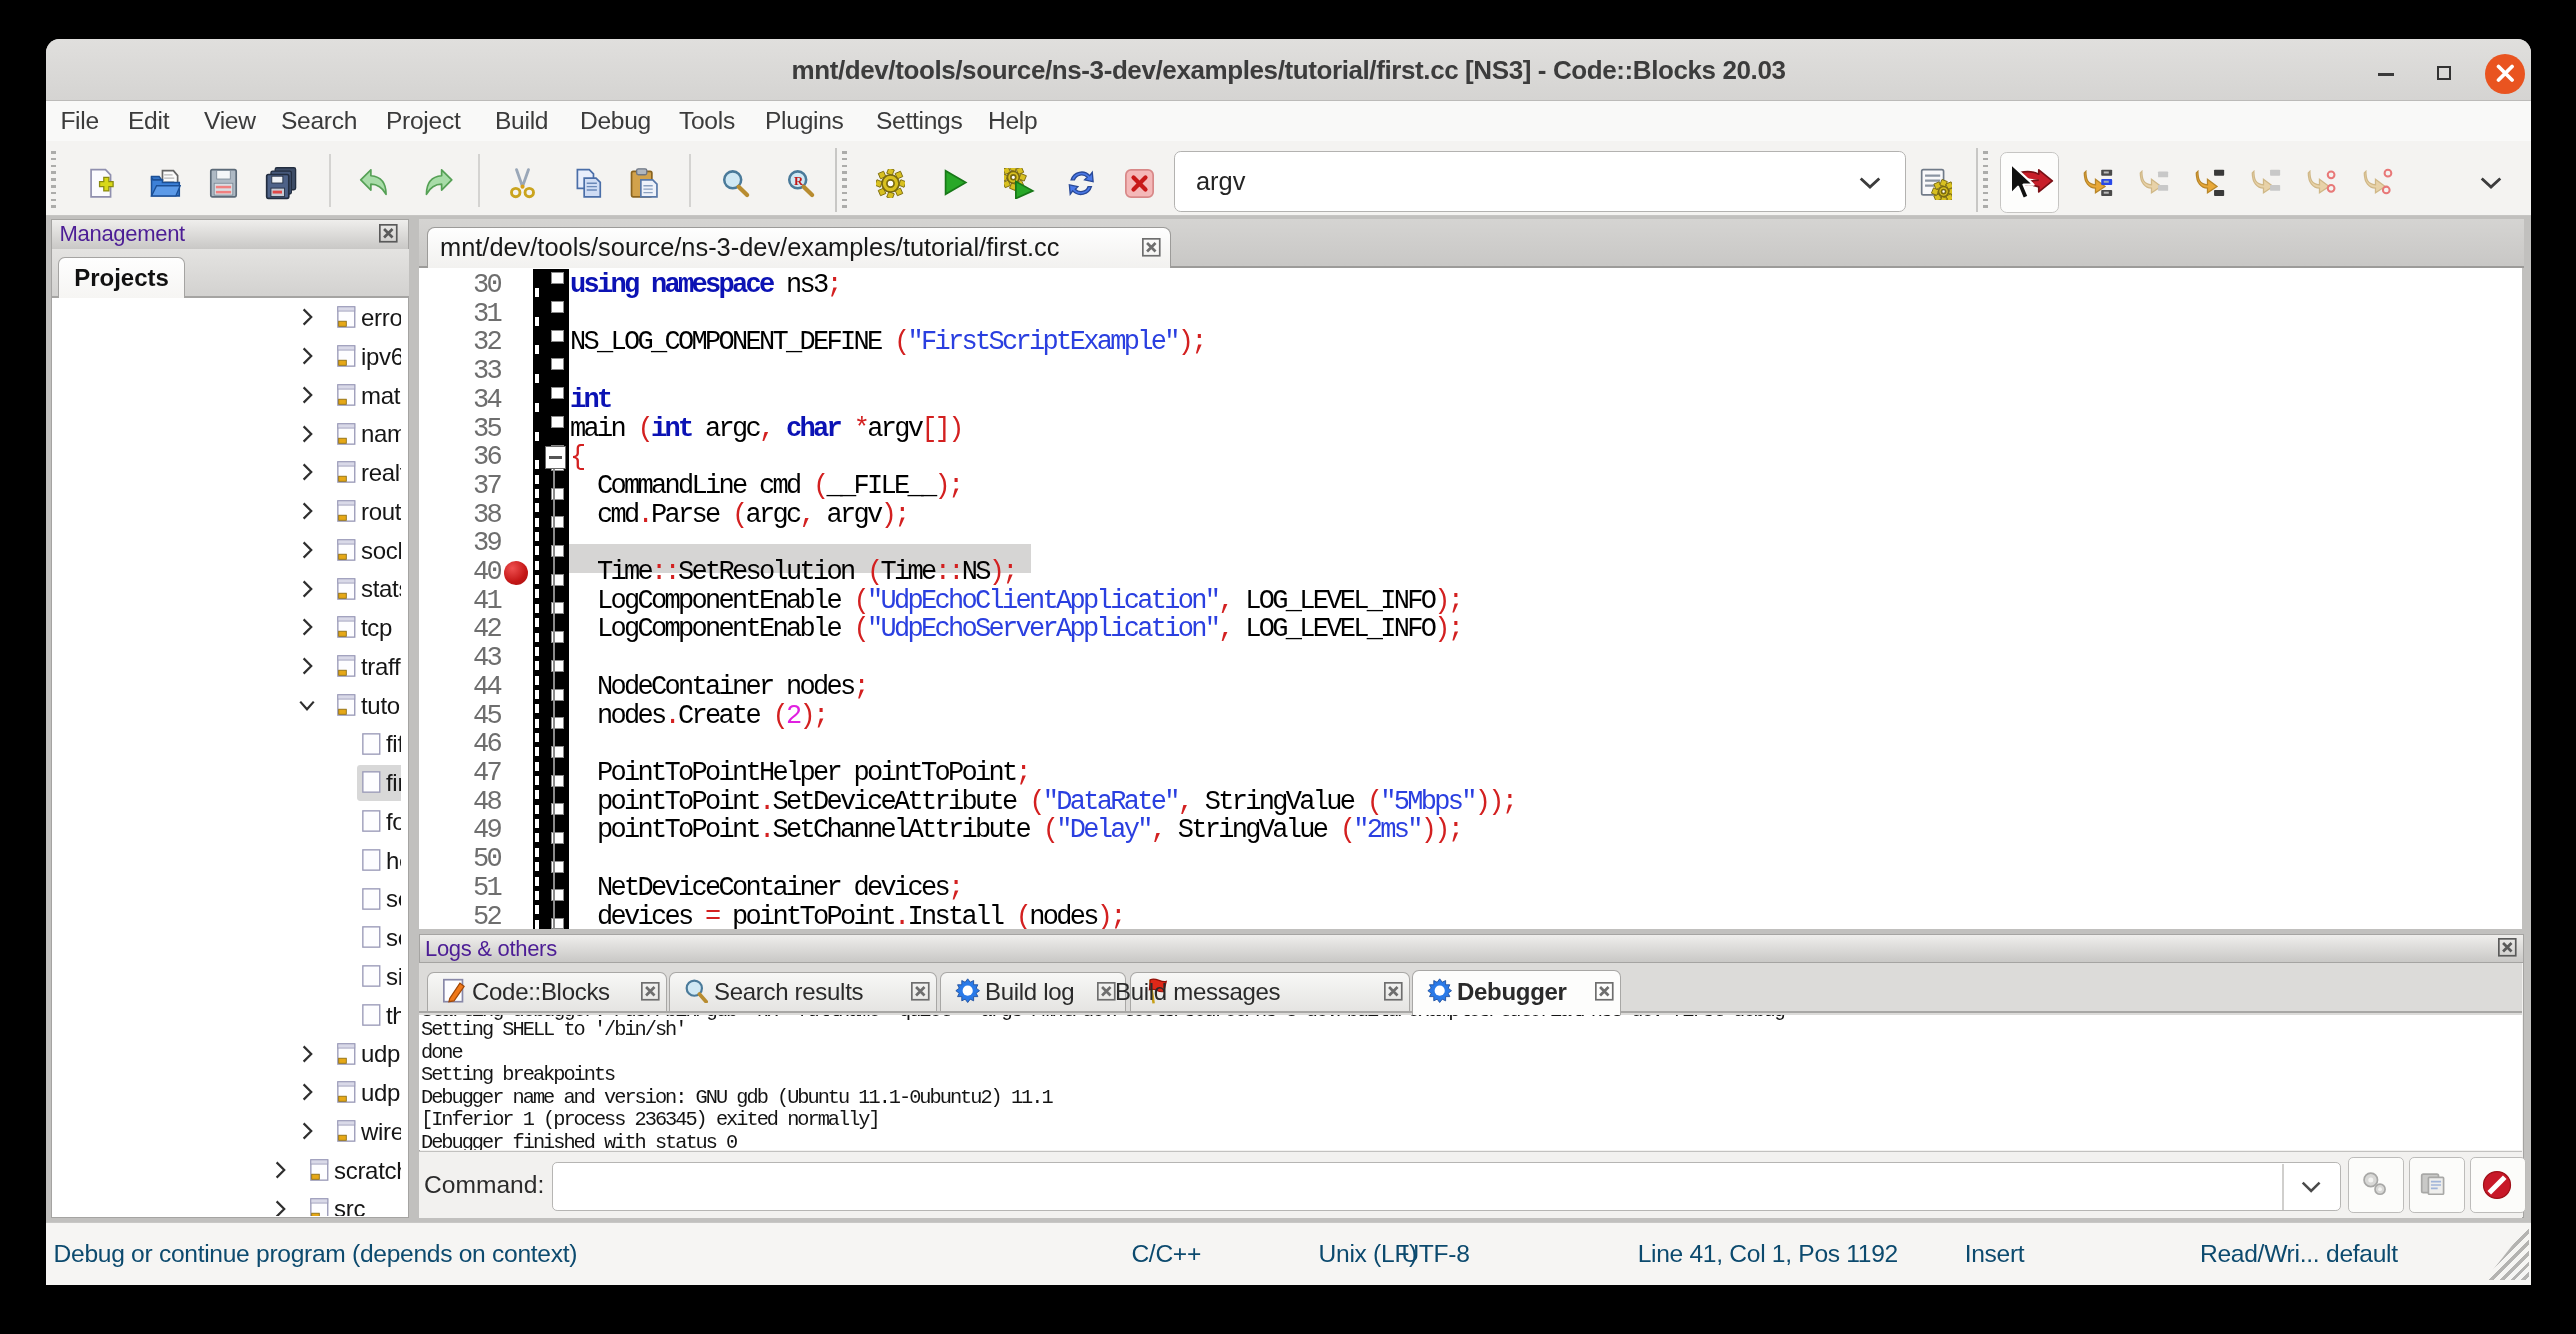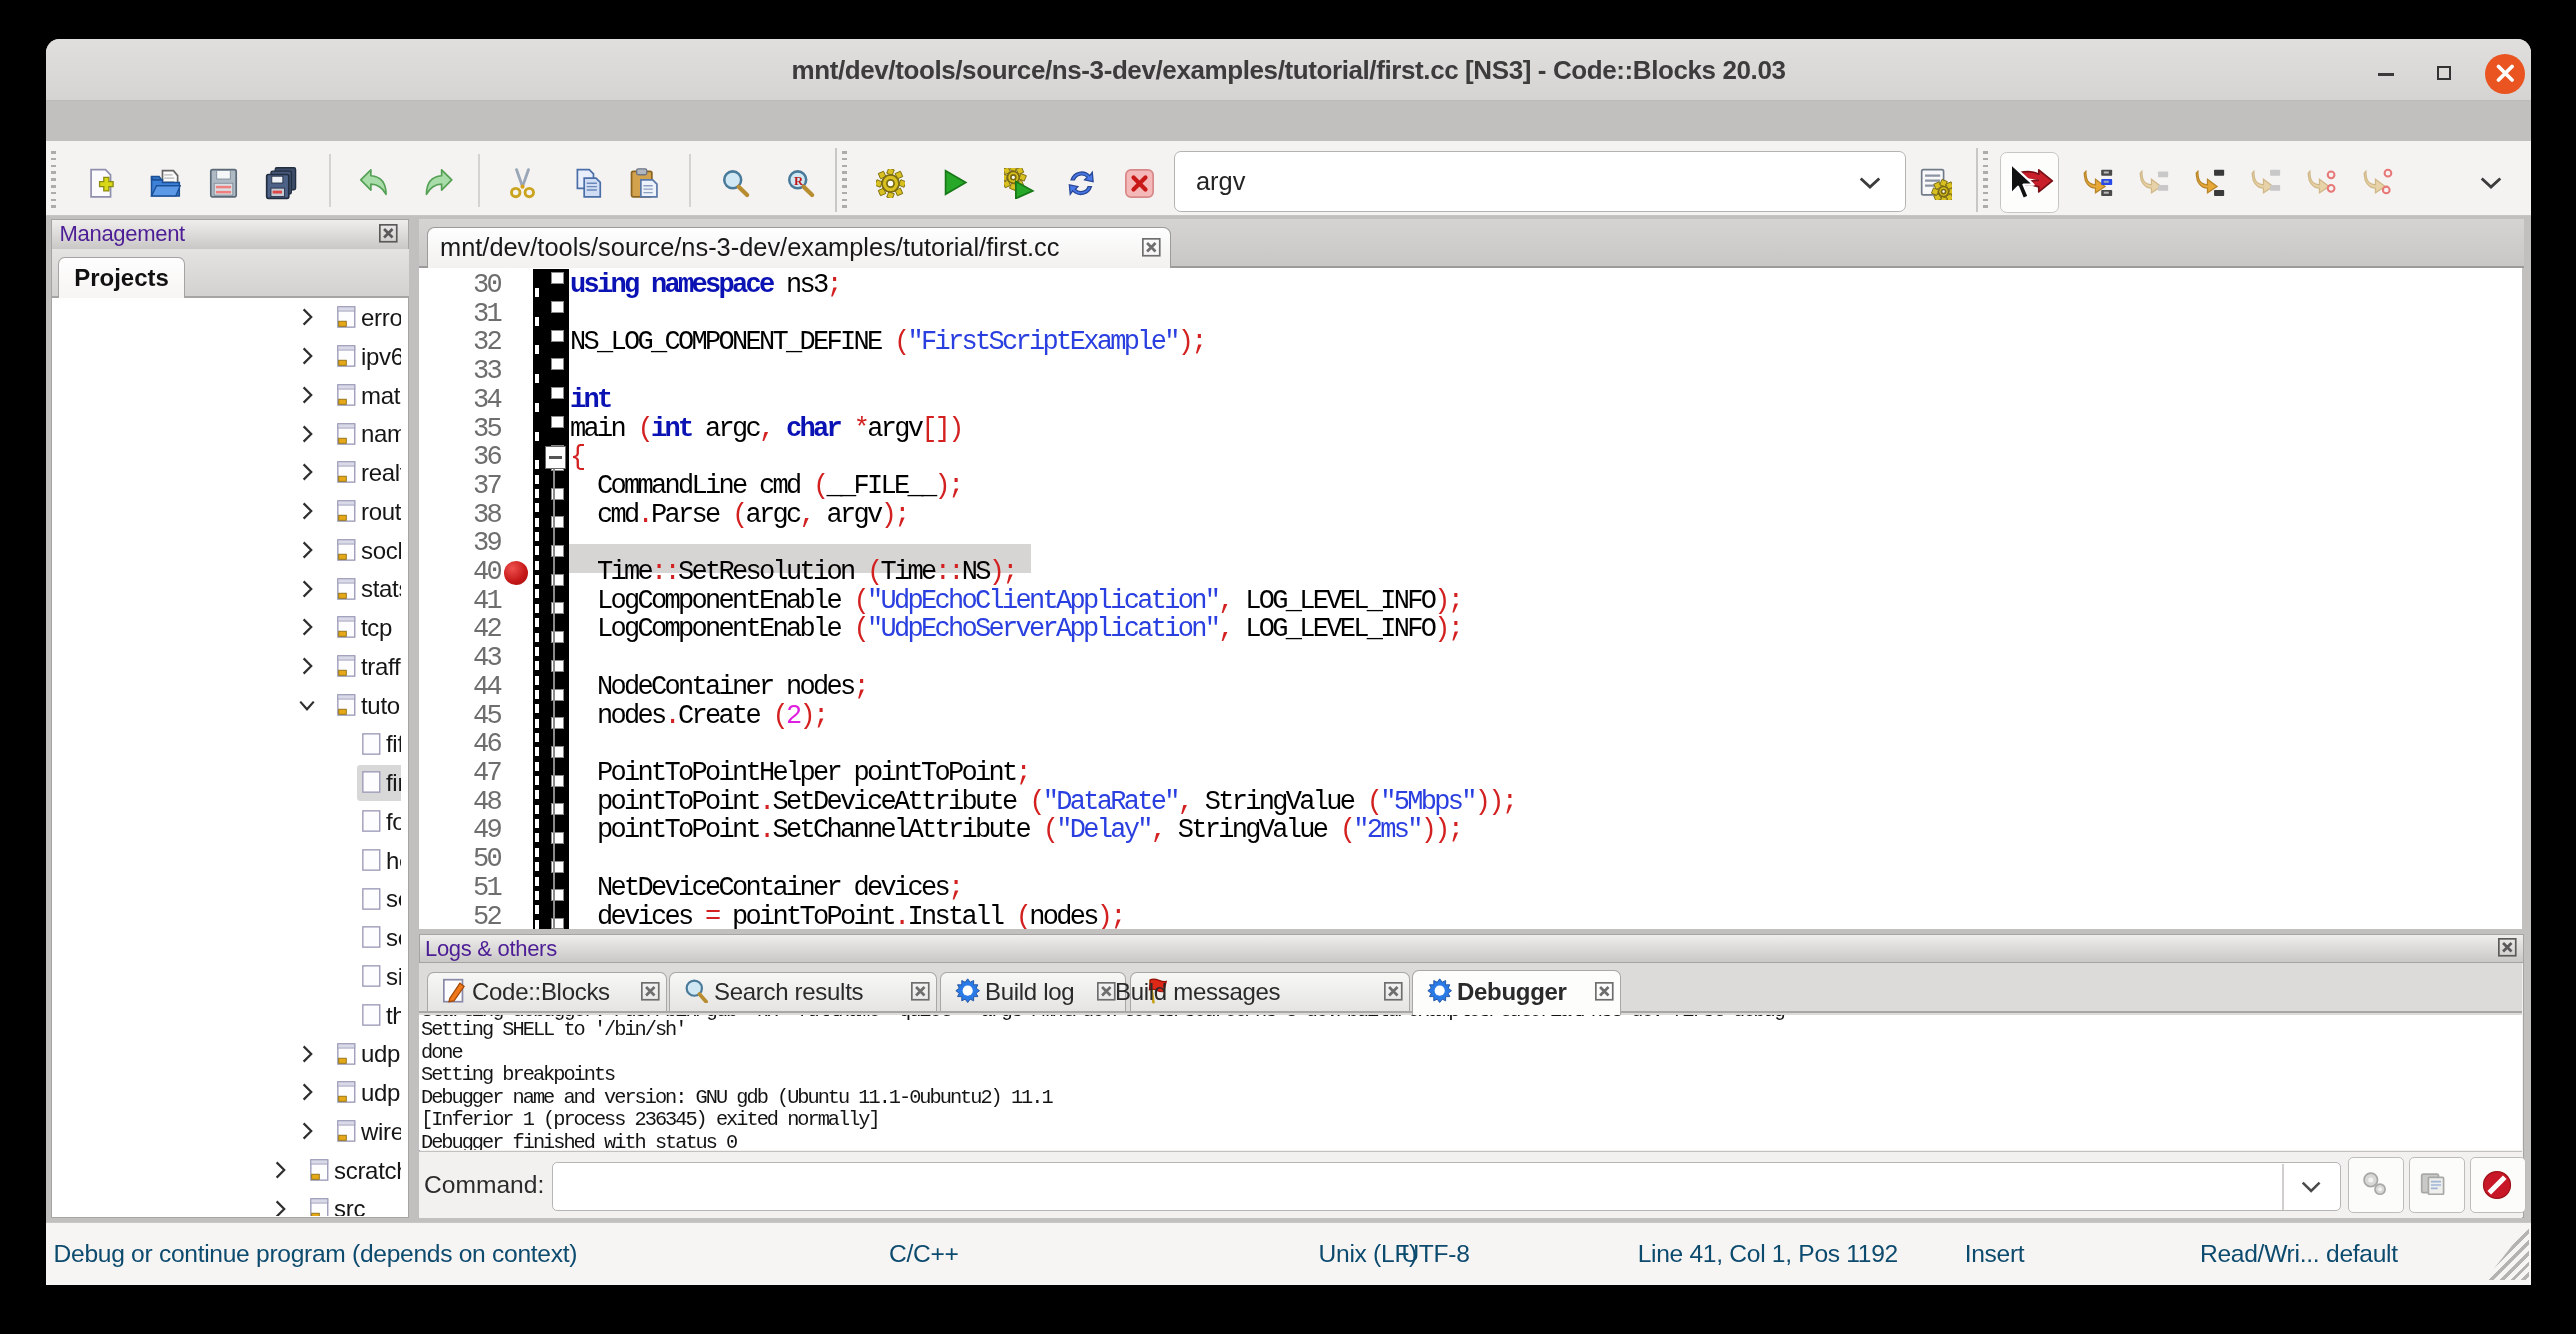--- a/index.html
+++ b/index.html
@@ -33,20 +33,33 @@
 </style></head><body>
 <div id="win">
   <div class="abs" id="title">
     <div class="t">mnt/dev/tools/source/ns-3-dev/examples/tutorial/first.cc [NS3] - Code::Blocks 20.03</div>
     <div class="abs" style="left:2332px;top:34px;width:16px;height:3.4px;background:#3a3a3a"></div>
     <div class="abs" style="left:2391px;top:27px;width:14.4px;height:14.4px;border:2.5px solid #333"></div>
     <div class="abs" style="left:2439px;top:15px;width:40px;height:40px;border-radius:50%;background:#e95420"></div>
     <svg class="abs" style="left:2450px;top:25.4px" width="18.6" height="18.6" viewBox="0 0 22 22">
         <path d="M3 3 L19 19 M19 3 L3 19" stroke="#fff" stroke-width="4.4" stroke-linecap="round"></path>
       </svg>
+  </div>
+  <div class="abs" id="menubar">
+    <div class="mi" style="left:14.4px">File</div>
+    <div class="mi" style="left:82px">Edit</div>
+    <div class="mi" style="left:158px">View</div>
+    <div class="mi" style="left:235px">Search</div>
+    <div class="mi" style="left:340px">Project</div>
+    <div class="mi" style="left:449px">Build</div>
+    <div class="mi" style="left:534px">Debug</div>
+    <div class="mi" style="left:633px">Tools</div>
+    <div class="mi" style="left:719px">Plugins</div>
+    <div class="mi" style="left:830px">Settings</div>
+    <div class="mi" style="left:942px">Help</div>
   </div>
   <div class="abs" id="toolbar"></div>
   <div class="abs" id="dock"></div>
   <div class="abs" style="left:5.1px;top:112px;width:5.1px;height:58px;background:repeating-linear-gradient(#9a9a98 0 2.5px, transparent 2.5px 6.8px);opacity:.8"></div>
 <div class="abs" style="left:796px;top:112px;width:5.1px;height:58px;background:repeating-linear-gradient(#9a9a98 0 2.5px, transparent 2.5px 6.8px);opacity:.8"></div>
 <div class="abs" style="left:1937px;top:112px;width:5.1px;height:58px;background:repeating-linear-gradient(#9a9a98 0 2.5px, transparent 2.5px 6.8px);opacity:.8"></div>
 <div class="abs" style="left:283px;top:115px;width:1.7px;height:53px;background:#d4d3d1"></div>
 <div class="abs" style="left:432px;top:115px;width:1.7px;height:53px;background:#d4d3d1"></div>
 <div class="abs" style="left:643px;top:115px;width:1.7px;height:53px;background:#d4d3d1"></div>
 <div class="abs" style="left:789px;top:109px;width:1.7px;height:64px;background:#c8c7c5"></div>
@@ -650,21 +663,21 @@
       <path d="M13 15 h12 M13 19 h12 M13 23 h8" stroke="#a0b4d8" stroke-width="1.8"></path>
     </svg>
 <div class="abs" style="left:2424px;top:1118px;width:56px;height:56px;background:#fcfcfa;border:1.7px solid #bdbcba;border-radius:5.1px"></div>
 <svg class="abs" style="left:2435px;top:1130px" width="32" height="32" viewBox="0 0 38 38">
       <circle cx="19" cy="19" r="16" fill="#c81828"></circle>
       <circle cx="19" cy="19" r="16" fill="none" stroke="#a01018" stroke-width="1.5"></circle>
       <rect x="6" y="16" width="26" height="6" fill="#fff" transform="rotate(-45 19 19)"></rect>
     </svg>
   <div class="abs" style="left:0;top:1183px;width:2485px;height:63px;background:#f6f5f3;border-top:1.7px solid #c8c7c5"></div>
 <div class="abs sbt" style="left:7.6px;top:1183px">Debug or continue program (depends on context)</div>
-<div class="abs sbt" style="left:843px;top:1183px;width:339px;text-align:left">C/C++</div>
+<div class="abs sbt" style="left:816px;top:1183px;width:339px;text-align:right">C/C++</div>
 <div class="abs sbt" style="left:1032px;top:1183px;width:339px;text-align:right">Unix (LF)</div>
 <div class="abs sbt" style="left:1220px;top:1183px;width:339px;text-align:center">UTF-8</div>
 <div class="abs sbt" style="left:1513px;top:1183px;width:339px;text-align:right">Line 41, Col 1, Pos 1192</div>
 <div class="abs sbt" style="left:1779px;top:1183px;width:339px;text-align:center">Insert</div>
 <div class="abs sbt" style="left:2154px;top:1183px">Read/Wri...</div>
 <div class="abs sbt" style="left:2280px;top:1183px">default</div>
 <div class="abs" style="left:2439px;top:1185px;width:44px;height:56px;background:repeating-linear-gradient(135deg, transparent 0 4.2px, #b4b3b1 4.2px 7.6px);clip-path:polygon(100% 0, 100% 100%, 0 100%)"></div>
 </div>
 
 

